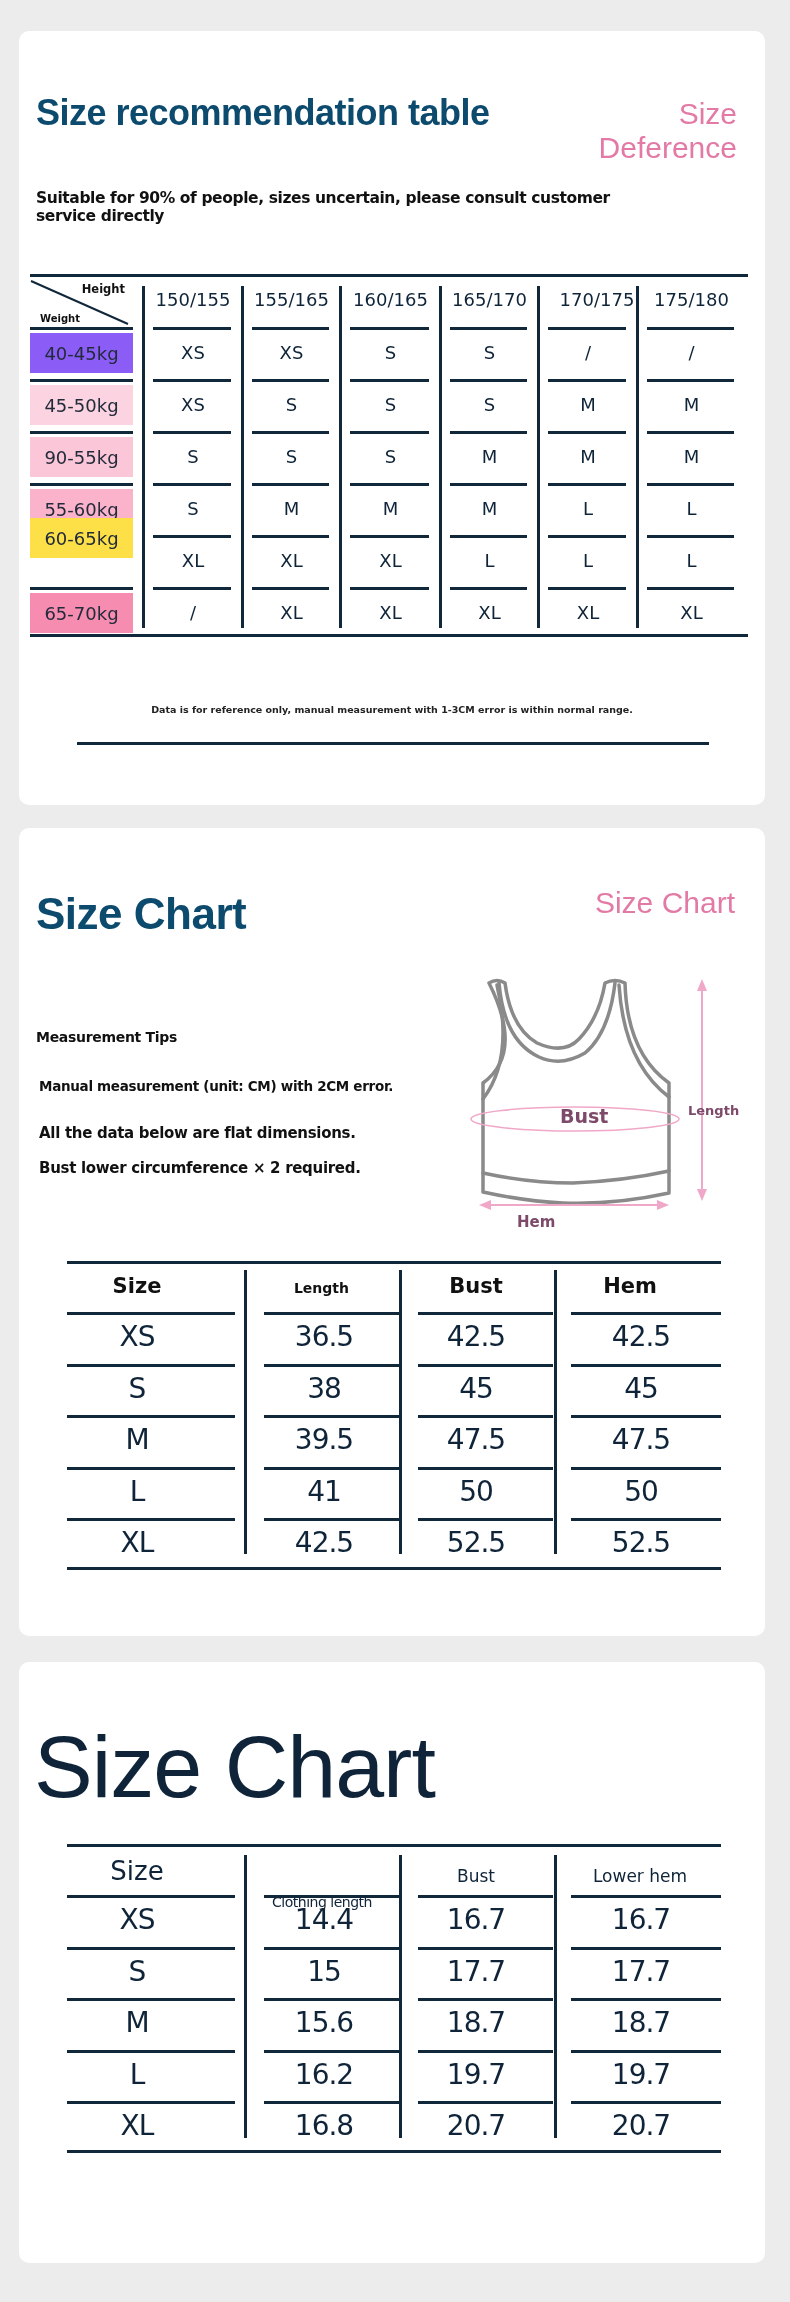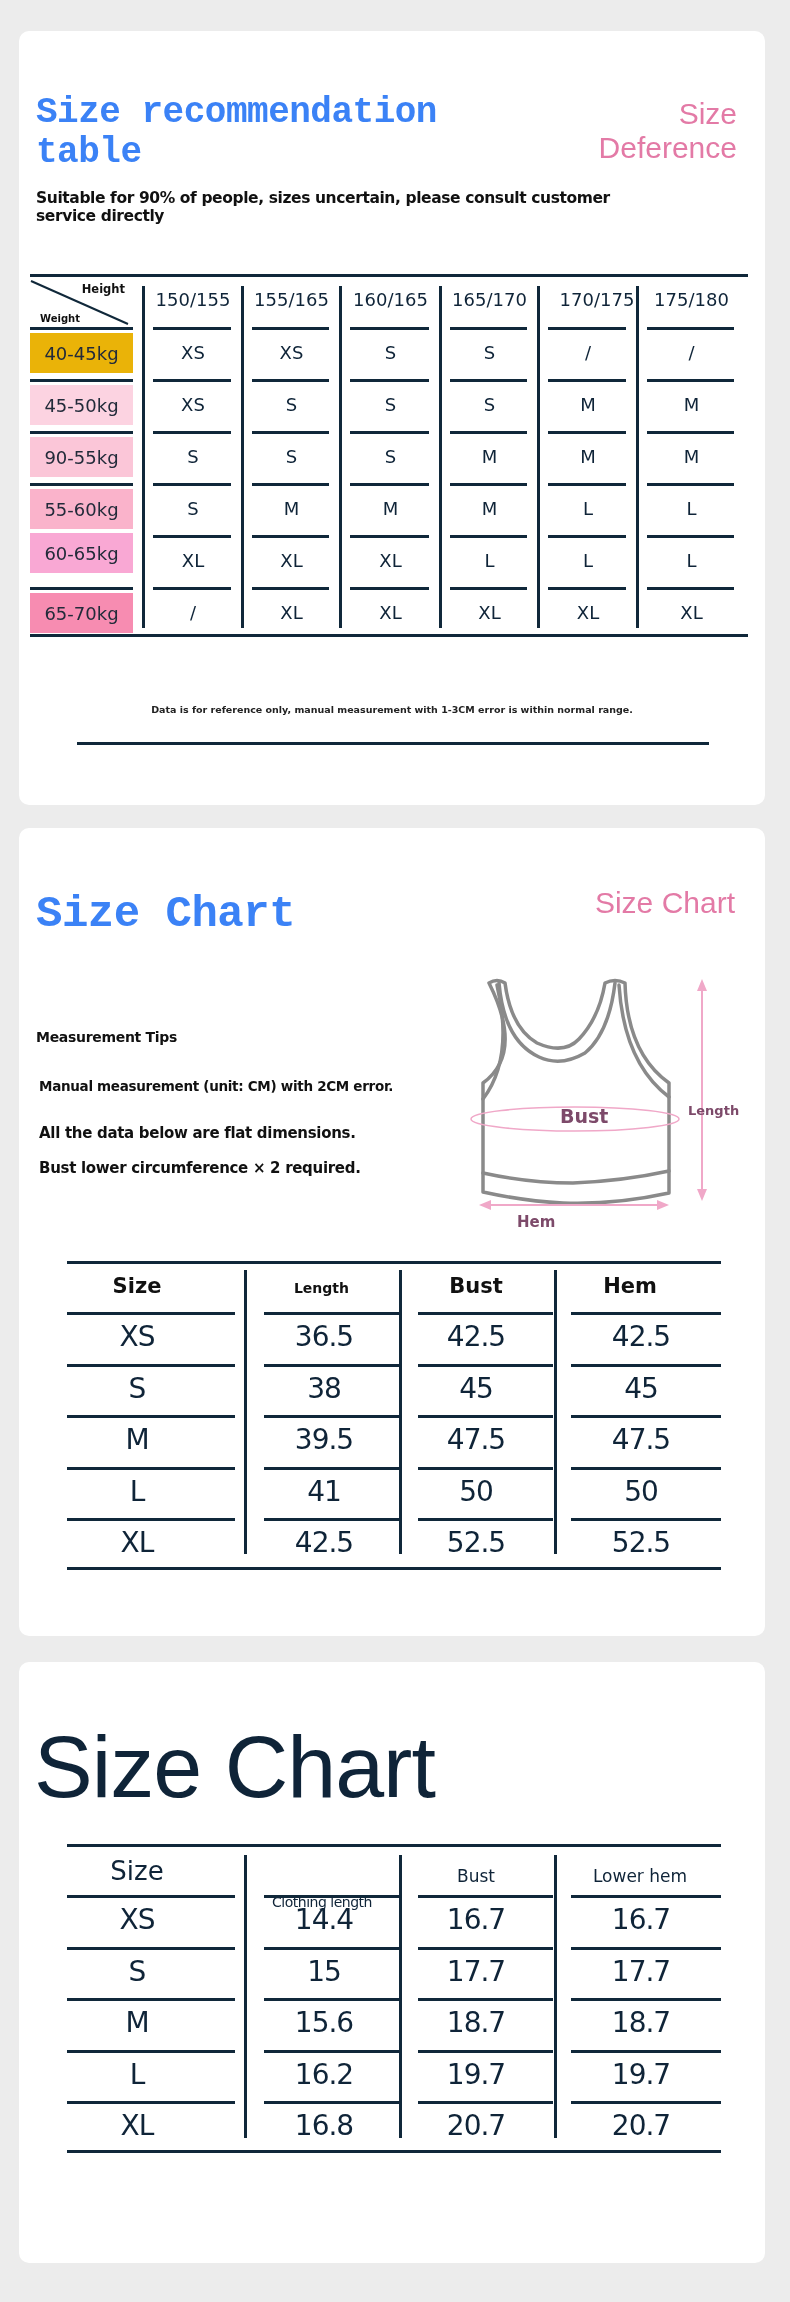--- a/index.html
+++ b/index.html
@@ -5,21 +5,21 @@
   * { box-sizing: border-box; margin: 0; padding: 0; }
   html, body { width: 790px; height: 2302px; background: #ececec; overflow: hidden; }
   body { position: relative; font-family: "Liberation Sans", sans-serif; color: #0f2438; }
   .card { position: absolute; left: 19px; width: 746px; background: #ffffff; border-radius: 10px; }
   #card1 { top: 31px; height: 774px; }
   #card2 { top: 828px; height: 808px; }
   #card3 { top: 1662px; height: 601px; }
   .abs { position: absolute; }
 
   
-  .h-title { font-family: Liberation Mono, monospace; font-weight: bold; color: #3b82f6; letter-spacing: -0.5px; }
+  .h-title { font-family: Liberation Sans, sans-serif; font-weight: bold; color: #0c4a6e; letter-spacing: -0.5px; }
   #c1-title { left: 17px; top: 62px; width: 460px; font-size: 36px; line-height: 40px; }
   #c1-pink { right: 28px; top: 66px; width: 200px; text-align: right; font-size: 30px; line-height: 34px; color: #e37aa6; font-family: "Liberation Sans", sans-serif; }
   #c1-sub { left: 17px; top: 158px; width: 580px; font-size: 15.5px; line-height: 18px; font-weight: bold; color: #111; font-family: "DejaVu Sans", sans-serif; letter-spacing: -0.4px; }
 
   .rule-full { position: absolute; height: 3px; background: #10283a; }
   .vline { position: absolute; width: 3px; background: #10283a; }
   .seg { position: absolute; height: 3px; background: #10283a; }
 
   .corner { position: absolute; left: 11px; top: 247px; width: 103px; height: 52px; }
   .corner .h { position: absolute; right: 8px; top: 4px; font-size: 11.5px; font-weight: bold; color: #111; font-family: "DejaVu Sans", sans-serif; }
@@ -86,21 +86,21 @@
     <div class="hcell" style="left:620px; width:105px;">175/180</div>
 
     <div id="rec-rows">
         <div class="seg" style="left: 11px; width: 103px; top: 296px;"></div>
         <div class="seg" style="left: 134px; width: 78px; top: 296px;"></div>
         <div class="seg" style="left: 233px; width: 77px; top: 296px;"></div>
         <div class="seg" style="left: 331px; width: 79px; top: 296px;"></div>
         <div class="seg" style="left: 431px; width: 77px; top: 296px;"></div>
         <div class="seg" style="left: 529px; width: 78px; top: 296px;"></div>
         <div class="seg" style="left: 628px; width: 87px; top: 296px;"></div>
-        <div class="wcell" style="top: 302px; background: #eab308;">40-45kg</div>
+        <div class="wcell" style="top: 302px; background: #8b5cf6;">40-45kg</div>
         <div class="cell" style="left: 126px; width: 96px; top: 311px;">XS</div>
         <div class="cell" style="left: 225px; width: 95px; top: 311px;">XS</div>
         <div class="cell" style="left: 323px; width: 97px; top: 311px;">S</div>
         <div class="cell" style="left: 423px; width: 95px; top: 311px;">S</div>
         <div class="cell" style="left: 521px; width: 96px; top: 311px;">/</div>
         <div class="cell" style="left: 620px; width: 105px; top: 311px;">/</div>
         <div class="seg" style="left: 11px; width: 103px; top: 348px;"></div>
         <div class="seg" style="left: 134px; width: 78px; top: 348px;"></div>
         <div class="seg" style="left: 233px; width: 77px; top: 348px;"></div>
         <div class="seg" style="left: 331px; width: 79px; top: 348px;"></div>
@@ -142,21 +142,21 @@
         <div class="cell" style="left: 423px; width: 95px; top: 467px;">M</div>
         <div class="cell" style="left: 521px; width: 96px; top: 467px;">L</div>
         <div class="cell" style="left: 620px; width: 105px; top: 467px;">L</div>
         <div class="seg" style="left: 11px; width: 103px; top: 504px;"></div>
         <div class="seg" style="left: 134px; width: 78px; top: 504px;"></div>
         <div class="seg" style="left: 233px; width: 77px; top: 504px;"></div>
         <div class="seg" style="left: 331px; width: 79px; top: 504px;"></div>
         <div class="seg" style="left: 431px; width: 77px; top: 504px;"></div>
         <div class="seg" style="left: 529px; width: 78px; top: 504px;"></div>
         <div class="seg" style="left: 628px; width: 87px; top: 504px;"></div>
-        <div class="wcell" style="top: 502px; background: #f9a8d4;">60-65kg</div>
+        <div class="wcell" style="top: 487px; background: #fde047;">60-65kg</div>
         <div class="cell" style="left: 126px; width: 96px; top: 519px;">XL</div>
         <div class="cell" style="left: 225px; width: 95px; top: 519px;">XL</div>
         <div class="cell" style="left: 323px; width: 97px; top: 519px;">XL</div>
         <div class="cell" style="left: 423px; width: 95px; top: 519px;">L</div>
         <div class="cell" style="left: 521px; width: 96px; top: 519px;">L</div>
         <div class="cell" style="left: 620px; width: 105px; top: 519px;">L</div>
         <div class="seg" style="left: 11px; width: 103px; top: 556px;"></div>
         <div class="seg" style="left: 134px; width: 78px; top: 556px;"></div>
         <div class="seg" style="left: 233px; width: 77px; top: 556px;"></div>
         <div class="seg" style="left: 331px; width: 79px; top: 556px;"></div>

